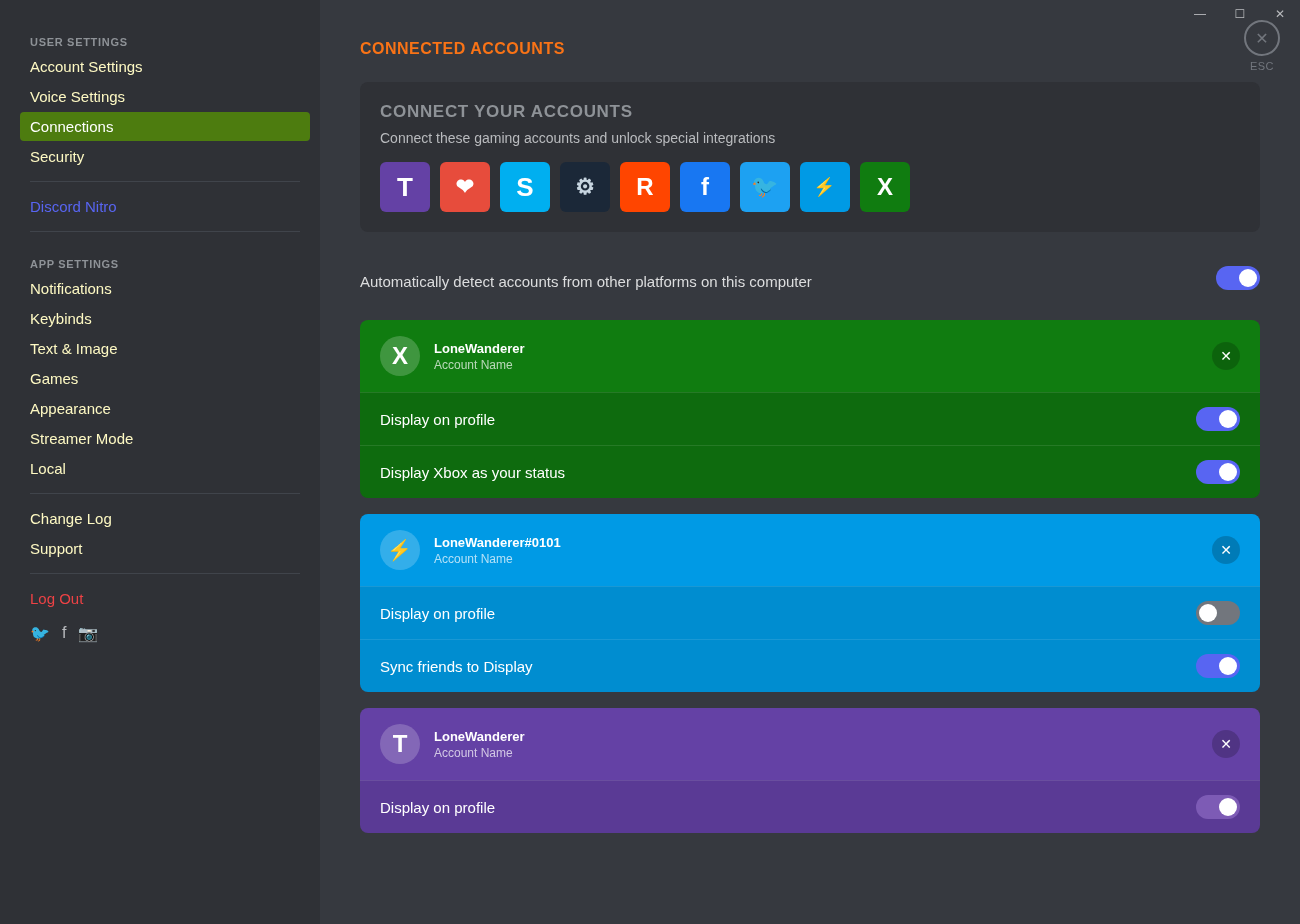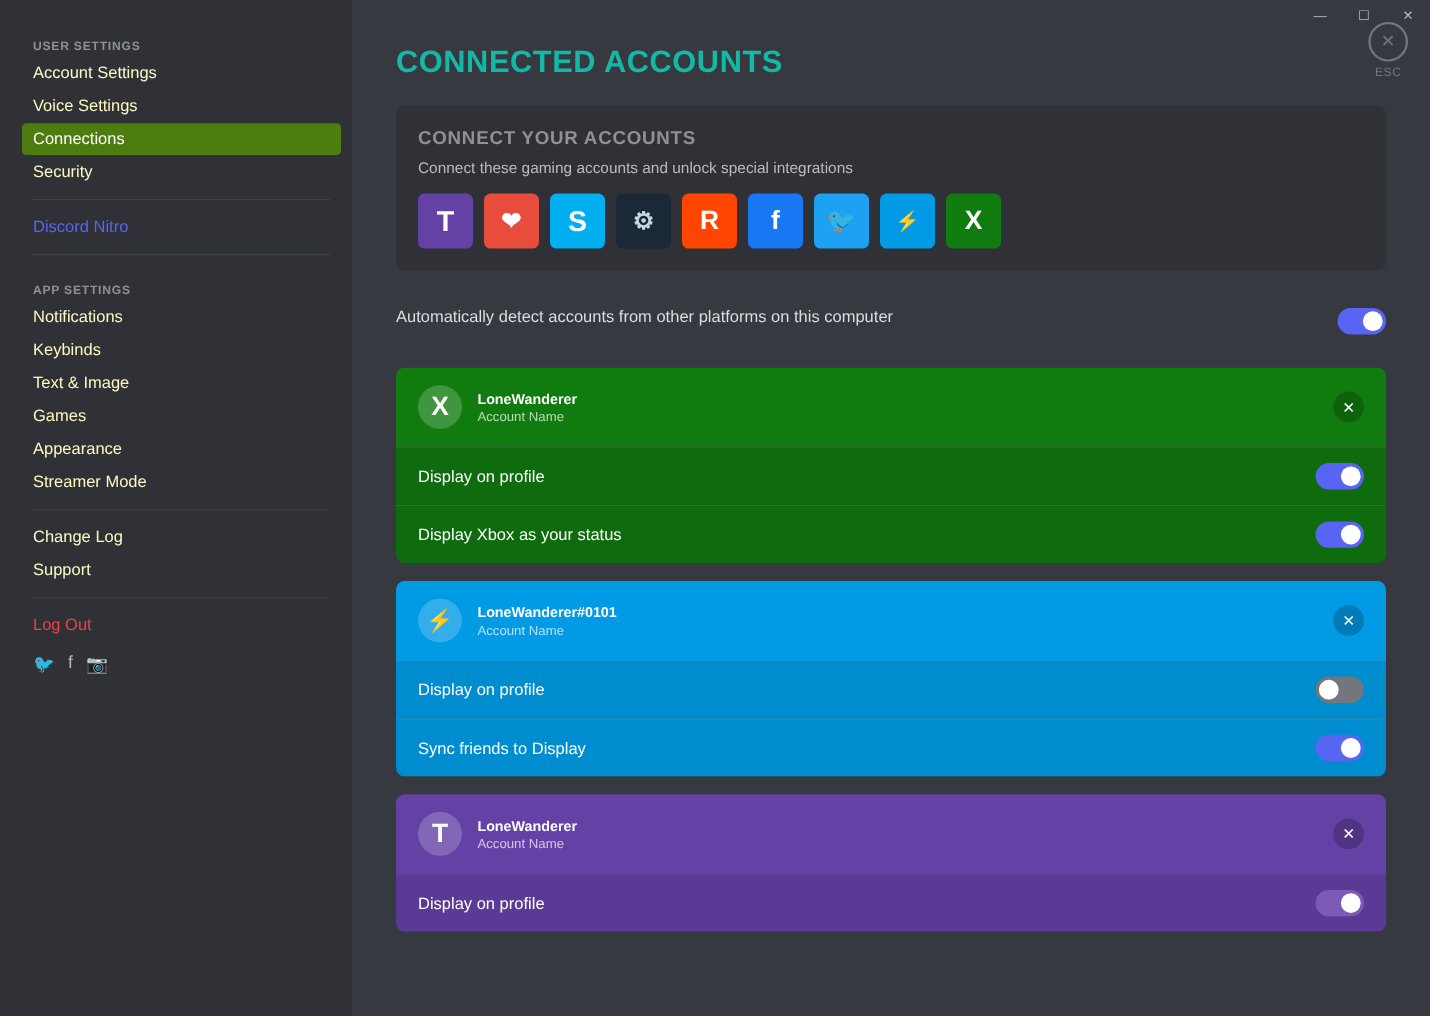--- a/index.html
+++ b/index.html
@@ -78,23 +78,23 @@
     
     .main-content {
       flex: 1;
       background: #36393f;
       padding: 40px 40px 40px 40px;
       overflow-y: auto;
       position: relative;
     }
 
     .page-title {
-      font-size: 28px;
+      font-size: 16px;
       font-weight: 700;
-      color: #14b8a6;
+      color: #f97316;
       text-transform: uppercase;
       letter-spacing: 0.5px;
       margin-bottom: 24px;
     }
 
     
     .connect-box {
       background: #2f3136;
       border-radius: 8px;
       padding: 20px;
@@ -130,21 +130,21 @@
       align-items: center;
       justify-content: center;
       cursor: pointer;
       font-size: 22px;
       font-weight: bold;
     }
 
     
     .auto-detect-row {
       display: flex;
-      align-items: flex-start;
+      align-items: flex-end;
       justify-content: space-between;
       padding: 14px 0;
       margin-bottom: 16px;
       font-size: 15px;
       color: #dcddde;
     }
 
     
     .toggle {
       position: relative;
@@ -351,20 +351,23 @@
     <span>Text &amp; Image</span>
   </div>
   <div class="sidebar-item">
     <span>Games</span>
   </div>
   <div class="sidebar-item">
     <span>Appearance</span>
   </div>
   <div class="sidebar-item">
     <span>Streamer Mode</span>
+  </div>
+  <div class="sidebar-item">
+    <span>Local</span>
   </div>
 
   <div class="sidebar-divider"></div>
 
   <div class="sidebar-item">
     <span>Change Log</span>
   </div>
   <div class="sidebar-item">
     <span>Support</span>
   </div>

